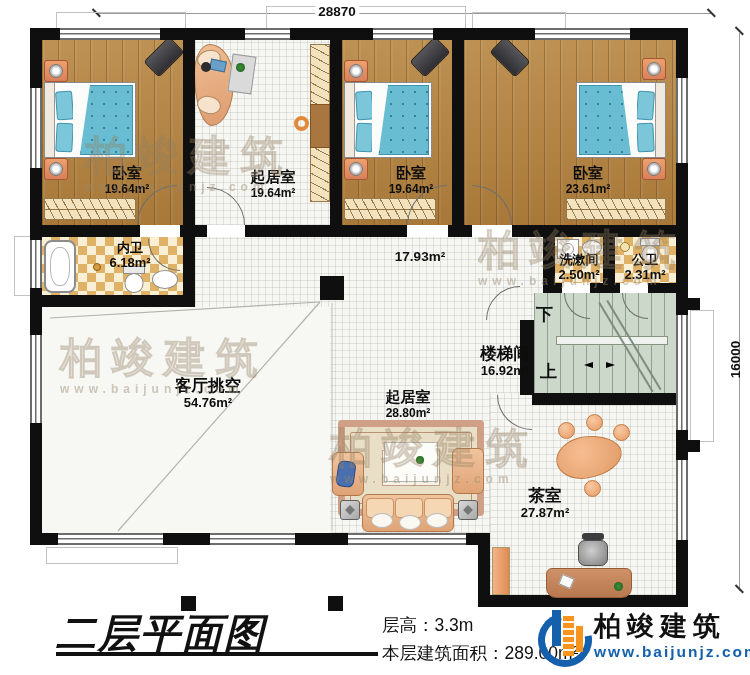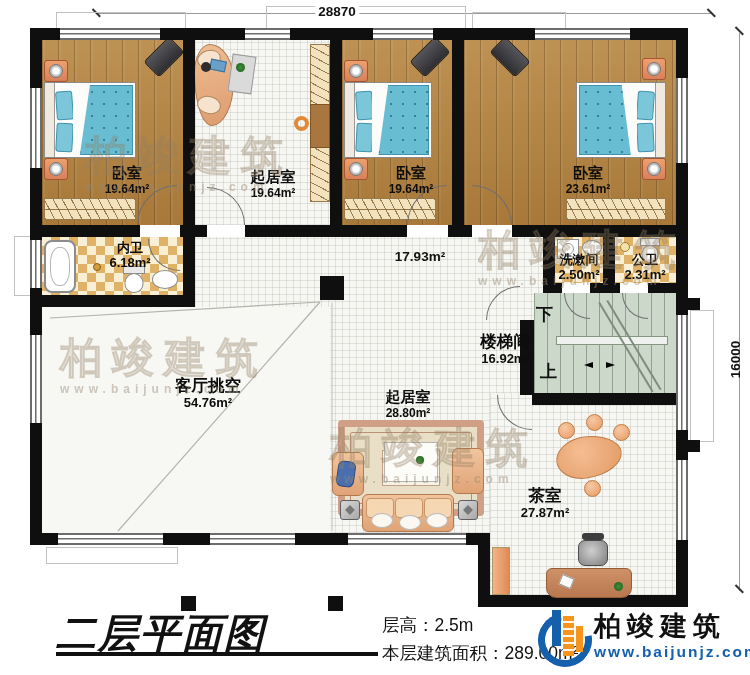--- a/index.html
+++ b/index.html
@@ -328,21 +328,21 @@
   </div>
   <div class="solo-area" style="left:420px;top:249px;">17.93m²</div>
   <div class="rlab sm" style="left:579px;top:252px;">
     <div class="rname">洗漱间</div>
     <div class="rarea">2.50m²</div>
   </div>
   <div class="rlab sm" style="left:645px;top:252px;">
     <div class="rname">公卫</div>
     <div class="rarea">2.31m²</div>
   </div>
-  <div class="rlab lg" style="left:505px;top:332px;text-align:right;">
+  <div class="rlab lg" style="left:505px;top:344px;">
     <div class="rname">楼梯间</div>
     <div class="rarea">16.92m²</div>
   </div>
   <div class="rlab lg" style="left:208px;top:376px;">
     <div class="rname">客厅挑空</div>
     <div class="rarea">54.76m²</div>
   </div>
   <div class="rlab" style="left:408px;top:388px;">
     <div class="rname">起居室</div>
     <div class="rarea">28.80m²</div>
@@ -361,21 +361,21 @@
   <div class="tick" style="left:734px;top:588px;"></div>
   <div class="dimtext" style="left:714px;top:352px;transform:rotate(-90deg);background:transparent;">16000</div>
 
   <div class="wm" style="left:85px;top:128px;"><span>柏竣建筑</span><small>www.baijunjz.com</small></div>
   <div class="wm" style="left:478px;top:222px;width:200px;overflow:hidden;"><span>柏竣建筑</span><small>www.baijunjz.com</small></div>
   <div class="wm" style="left:60px;top:330px;"><span>柏竣建筑</span><small>www.baijunjz.com</small></div>
   <div class="wm" style="left:330px;top:420px;"><span>柏竣建筑</span><small>www.baijunjz.com</small></div>
 
   <div class="bigtitle" style="left:56px;top:606px;font-style:italic;">二层平面图</div>
   <div class="underline" style="left:56px;top:652px;width:322px;height:3.5px;"></div>
-  <div class="infotext" style="left:382px;top:613px;">层高：2.5m</div>
+  <div class="infotext" style="left:382px;top:613px;">层高：3.3m</div>
   <div class="infotext" style="left:382px;top:641px;">本层建筑面积：289.00m²</div>
 
   <div>
     <div class="logoring" style="left:538px;top:613px;"></div>
     <div class="logobar" style="left:552px;top:610px;width:9px;height:36px;background:#1460ad;"></div>
     <div class="logobar" style="left:563px;top:616px;width:11px;height:40px;background:#f7941d;background-image:repeating-linear-gradient(0deg,transparent 0 5px,rgba(255,255,255,.9) 5px 7px);"></div>
     <div class="logobar" style="left:576px;top:626px;width:7px;height:26px;background:#f7941d;"></div>
   </div>
   <div class="brandname" style="left:594px;top:608px;">柏竣建筑</div>
   <div class="brandurl" style="left:594px;top:643px;">www.baijunjz.com</div>

